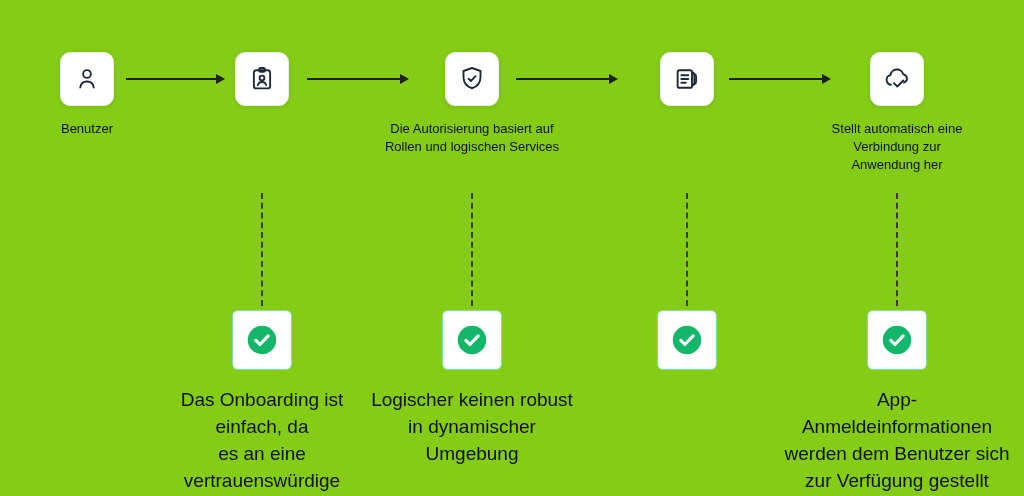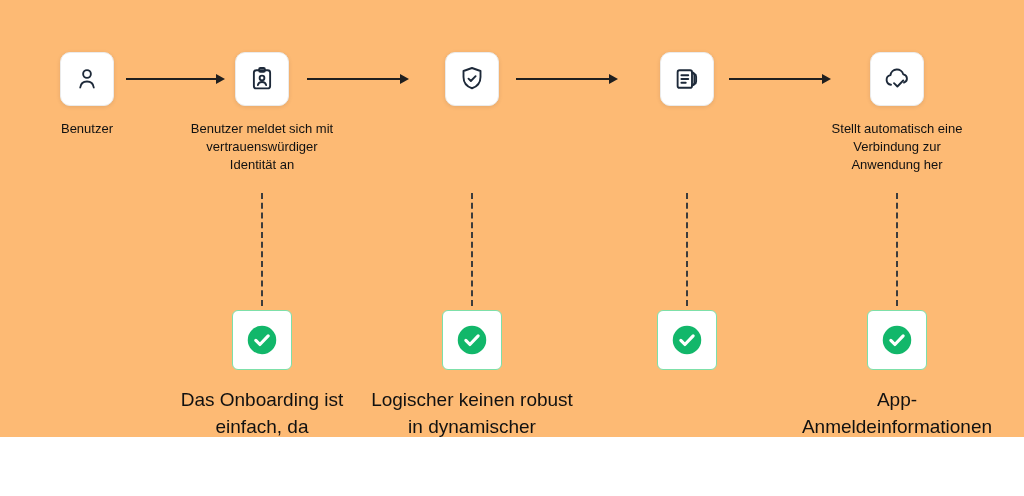--- a/index.html
+++ b/index.html
@@ -1,19 +1,19 @@
 <!DOCTYPE html>
 <html><head>
 <meta charset="utf-8">
 <style>
   * { margin:0; padding:0; box-sizing:border-box; }
   html,body { background:#ffffff; }
   body { font-family:"Liberation Sans", sans-serif; color:#111111; }
 
-  .canvas { position:relative; width:1024px; height:437px; background:#fdba74; overflow:hidden; }
+  .canvas { position:relative; width:1024px; height:496px; background:#84cc16; overflow:hidden; }
 
   .icon-box {
     position:absolute; top:52px; width:54px; height:54px;
     background:#ffffff; border:1px solid #ebebeb; border-radius:10px;
     box-shadow:0 1px 4px rgba(16,24,40,.10);
     display:flex; align-items:center; justify-content:center;
     transform:translateX(-50%);
   }
   .icon-box svg { width:30px; height:30px; stroke:#1d2939; fill:none; stroke-width:1.5; stroke-linecap:round; stroke-linejoin:round; }
 
@@ -64,32 +64,31 @@
   <div class="arrow" style="left:126px;width:97px"></div>
 
   <div class="icon-box" style="left:262px">
     <svg viewBox="0 0 24 24">
       <rect x="5.5" y="5" width="13" height="14.5" rx="2"></rect>
       <rect x="9.7" y="3.2" width="4.6" height="3" rx="1"></rect>
       <circle cx="12" cy="11.2" r="1.9"></circle>
       <path d="M8.7 16.9c.4-1.9 1.8-2.5 3.3-2.5s2.9.6 3.3 2.5"></path>
     </svg>
   </div>
-  <div class="step-label" style="left:262px">Benutzer meldet sich mit
-vertrauenswürdiger
-Identität an</div>
 
   <div class="arrow" style="left:307px;width:100px"></div>
 
   <div class="icon-box" style="left:472px">
     <svg viewBox="0 0 24 24">
       <path d="M12 3.2l6.8 2.4v4.7c0 4.3-2.8 7.7-6.8 9.1-4-1.4-6.8-4.8-6.8-9.1V5.6L12 3.2z"></path>
       <path d="M9.2 11.7l1.9 1.9 3.8-3.9"></path>
     </svg>
   </div>
+  <div class="step-label" style="left:472px">Die Autorisierung basiert auf
+Rollen und logischen Services</div>
 
   <div class="arrow" style="left:516px;width:100px"></div>
 
   <div class="icon-box" style="left:687px">
     <svg viewBox="0 0 24 24">
       <rect x="4.5" y="5" width="11.5" height="14" rx="1.5"></rect>
       <path d="M7.5 9h5.5"></path>
       <path d="M7.5 12h5.5"></path>
       <path d="M7.5 15h3.5"></path>
       <path d="M16 6.8c1.3.1 1.9.9 1.9 2.2v6c0 1.3-.6 2.1-1.9 2.2"></path>

